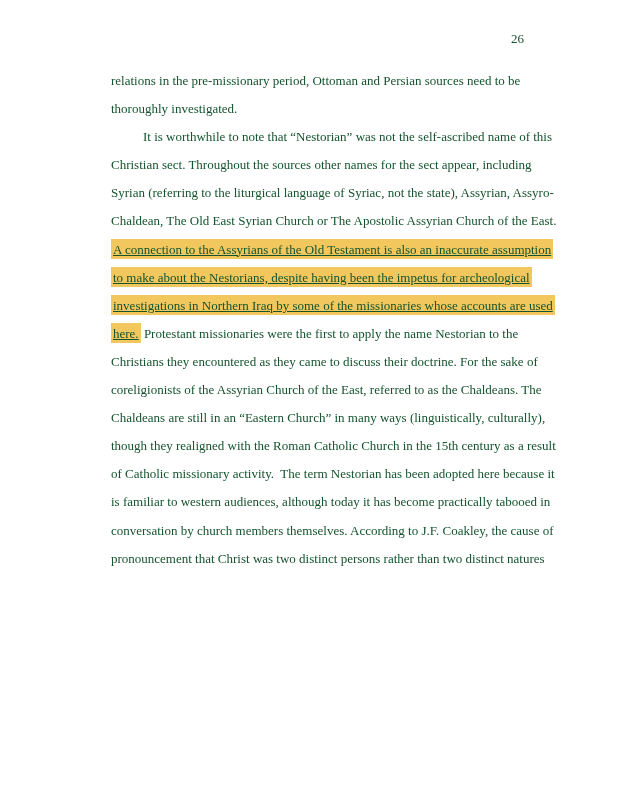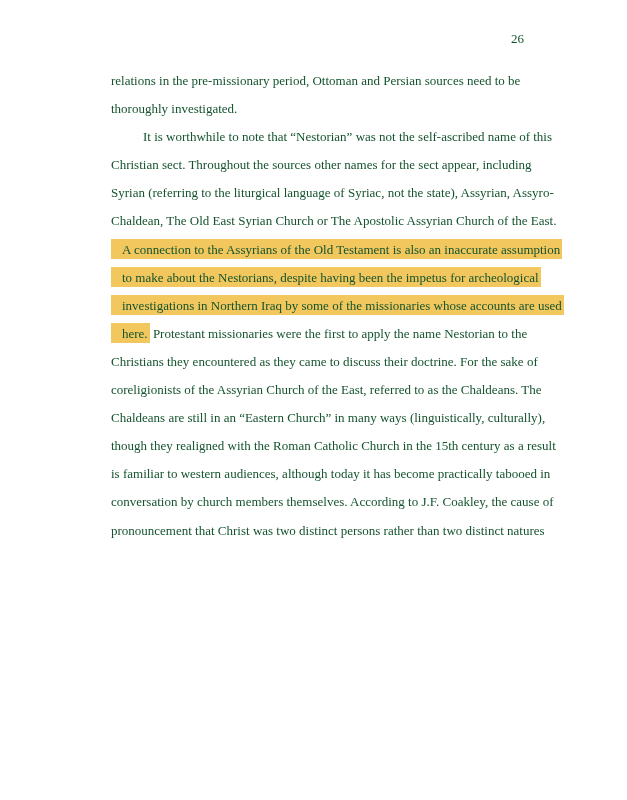--- a/index.html
+++ b/index.html
@@ -34,21 +34,22 @@
     line-height: 28.1px;
     font-size: 13px;
     white-space: pre;
   }
   .line.indent {
     padding-left: 32px;
     font-family: Liberation Serif, serif;
   }
   .hl {
     background-color: var(--hl-color, #f1c75e);
-    padding: 3px 2px 2px 11px;
+    padding: 3px 2px 2px 2px;
+    text-decoration: underline;
   }
 </style>
 </head>
 <body>
 
 <div class="page" style="color: #14532d;">
   <div class="page-number">26</div>
   <div class="page-body">
       <div class="line"><span>relations in the pre-missionary period, Ottoman and Persian sources need to be</span></div>
       <div class="line"><span>thoroughly investigated.</span></div>
@@ -57,17 +58,18 @@
       <div class="line"><span>Syrian (referring to the liturgical language of Syriac, not the state), Assyrian, Assyro-</span></div>
       <div class="line"><span>Chaldean, The Old East Syrian Church or The Apostolic Assyrian Church of the East.</span></div>
       <div class="line"><span class="hl">A connection to the Assyrians of the Old Testament is also an inaccurate assumption</span></div>
       <div class="line"><span class="hl">to make about the Nestorians, despite having been the impetus for archeological</span></div>
       <div class="line"><span class="hl">investigations in Northern Iraq by some of the missionaries whose accounts are used</span></div>
       <div class="line"><span class="hl">here.</span><span> Protestant missionaries were the first to apply the name Nestorian to the</span></div>
       <div class="line"><span>Christians they encountered as they came to discuss their doctrine. For the sake of</span></div>
       <div class="line"><span>coreligionists of the Assyrian Church of the East, referred to as the Chaldeans. The</span></div>
       <div class="line"><span>Chaldeans are still in an “Eastern Church” in many ways (linguistically, culturally),</span></div>
       <div class="line"><span>though they realigned with the Roman Catholic Church in the 15th century as a result</span></div>
+      <div class="line"><span>of Catholic missionary activity.  The term Nestorian has been adopted here because it</span></div>
       <div class="line"><span>is familiar to western audiences, although today it has become practically tabooed in</span></div>
       <div class="line"><span>conversation by church members themselves. According to J.F. Coakley, the cause of</span></div>
       <div class="line"><span>pronouncement that Christ was two distinct persons rather than two distinct natures</span></div>
     </div>
 </div>
 
 </body></html>

